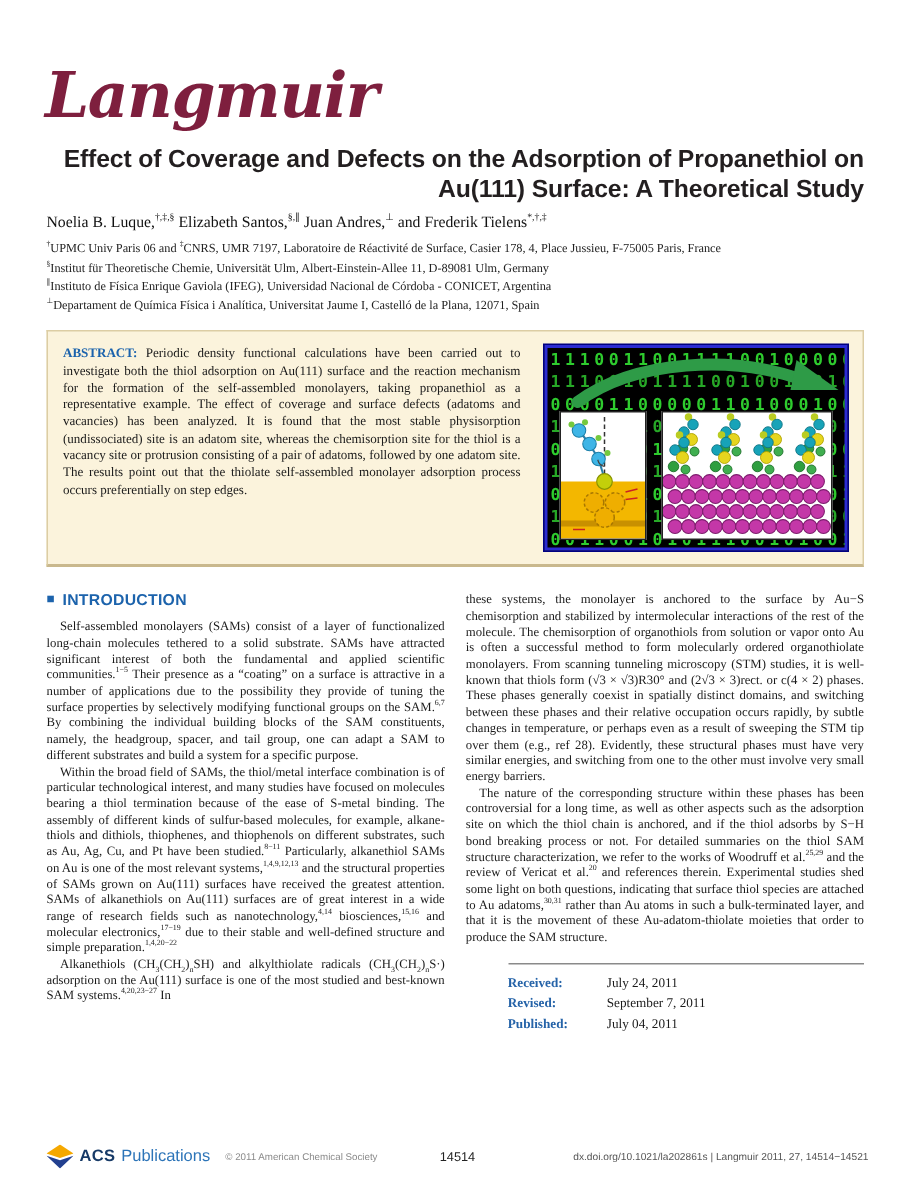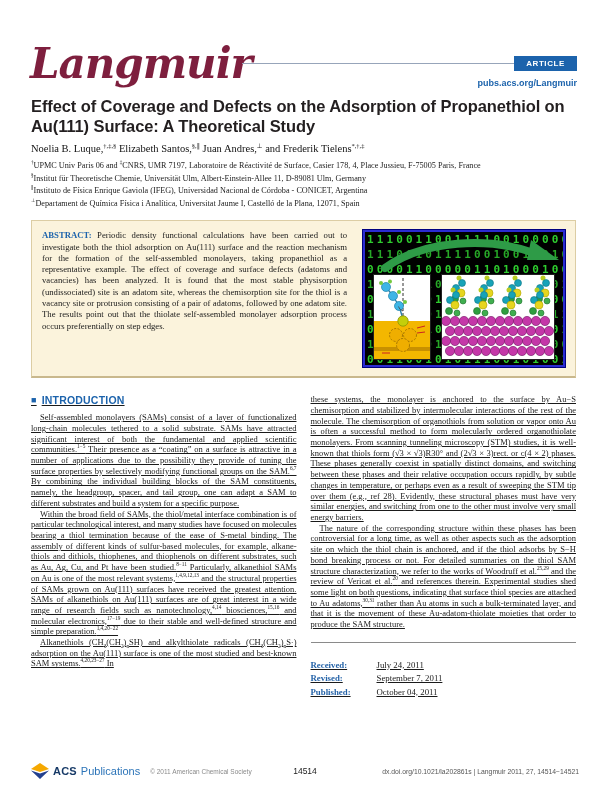--- a/index.html
+++ b/index.html
@@ -31,21 +31,21 @@
     font-size:8px; letter-spacing:.6px; padding:3px 12px;
   }
   .site-url{
     margin-top:7px; text-align:right; color:var(--accent-blue);
     font-family:"Liberation Sans", sans-serif; font-weight:bold; font-size:9px;
   }
   
   .title-block{margin:0 31px;}
   .article-title{
     font-family:"Liberation Sans", sans-serif; font-weight:bold;
-    font-size:16.5px; line-height:1.22; color:#231F20; letter-spacing:-.1px;
+    font-size:16.5px; line-height:1.22; color:#231F20; letter-spacing:-.1px;text-align:right;
   }
   .authors{margin-top:7px; font-size:10.5px; color:#111;}
   .affiliations{margin-top:6px;}
   .affiliations p{font-size:8.2px; line-height:12.5px; color:#222;}
   sup{font-size:.62em; vertical-align:super; line-height:0;}
   sub{font-size:.62em; vertical-align:sub; line-height:0;}
   
   .abstract-box{
     margin:10px 31px 0; background:var(--abstract-bg);
     border:1px solid #DCCDA4; border-bottom:2px solid #C9B88D;
@@ -68,34 +68,34 @@
     color:var(--binary-green); white-space:nowrap; z-index:1;
   }
   .binary div:nth-child(2n){color:#27A827;}
   .arrow-svg{position:absolute; left:6px; top:2px; z-index:4;}
   .panel-left{position:absolute; left:8px; top:42px; width:58px; height:86px;
     background:#fff; border:1px solid #222; z-index:2;}
   .panel-right{position:absolute; left:76px; top:42px; width:114px; height:86px;
     background:#fff; border:1px solid #222; z-index:2;}
   
   .body-cols{margin:16px 31px 0; display:flex; gap:14px;}
-  .col{width:265.5px;text-decoration:underline;}
+  .col{width:265.5px;}
   .section-head{
     font-family:"Liberation Sans", sans-serif; font-weight:bold;
     font-size:10.5px; color:var(--accent-blue); margin-bottom:6px; letter-spacing:.2px;
   }
   .section-head .sq{font-size:9px; margin-right:5px; position:relative; top:-1px;}
   .col p{
     font-size:8.5px; line-height:10.7px; text-align:justify;
     text-indent:9px; color:#1a1a1a;
   }
   .col p.no-indent{text-indent:0;}
   
   .dates-box{
-    margin-top:12px; border-top:1px solid #8a8a8a; padding-top:16px;
+    margin-top:12px; border-top:1px solid #8a8a8a; padding-top:6px;margin-left:28px;
   }
   .date-row{display:flex; font-size:8.8px; line-height:13.5px;}
   .date-label{width:66px; font-weight:bold; color:#2563A8;}
   .date-value{color:#1a1a1a;}
   
   .footer{
     position:absolute; left:31px; right:28px; bottom:20px; height:18px;
     display:flex; align-items:center;
   }
   .acs-logo{display:flex; align-items:center; gap:4px;}
@@ -111,27 +111,20 @@
   .citation{margin-left:auto; font-size:6.8px; color:#555;
     font-family:"Liberation Sans", sans-serif; z-index:2; background:transparent;}
 </style>
 </head>
 <body>
 
 <div class="page">
 
   <div class="masthead">
     <div class="journal-logo">Langmuir</div>
-    <div class="head-right">
-      <div class="rule-row">
-        <div class="head-rule"></div>
-        <div class="article-badge">ARTICLE</div>
-      </div>
-      <div class="site-url">pubs.acs.org/Langmuir</div>
-    </div>
   </div>
 
   <div class="title-block">
     <h1 class="article-title">Effect of Coverage and Defects on the Adsorption of Propanethiol on Au(111) Surface: A Theoretical Study</h1>
     <div class="authors">Noelia B. Luque,<sup>†,‡,§</sup> Elizabeth Santos,<sup>§,∥</sup> Juan Andres,<sup>⊥</sup> and Frederik Tielens<sup>*,†,‡</sup></div>
     <div class="affiliations">
       <p><sup>†</sup>UPMC Univ Paris 06 and <sup>‡</sup>CNRS, UMR 7197, Laboratoire de Réactivité de Surface, Casier 178, 4, Place Jussieu, F-75005 Paris, France</p>
       <p><sup>§</sup>Institut für Theoretische Chemie, Universität Ulm, Albert-Einstein-Allee 11, D-89081 Ulm, Germany</p>
       <p><sup>∥</sup>Instituto de Física Enrique Gaviola (IFEG), Universidad Nacional de Córdoba - CONICET, Argentina</p>
       <p><sup>⊥</sup>Departament de Química Física i Analítica, Universitat Jaume I, Castelló de la Plana, 12071, Spain</p>
@@ -249,21 +242,21 @@
         <div class="date-row">
           <span class="date-label">Received:</span>
           <span class="date-value">July 24, 2011</span>
         </div>
         <div class="date-row">
           <span class="date-label">Revised:</span>
           <span class="date-value">September 7, 2011</span>
         </div>
         <div class="date-row">
           <span class="date-label">Published:</span>
-          <span class="date-value">October 04, 2011</span>
+          <span class="date-value">July 04, 2011</span>
         </div>
       </div>
     </div>
   </div>
 
   <div class="footer">
     <span class="page-number">14514</span>
     <div class="acs-logo">
       <svg width="18" height="16" viewBox="0 0 18 16">
         <polygon points="9,0 18,6 9,9 0,6" fill="#F5A800"></polygon>

